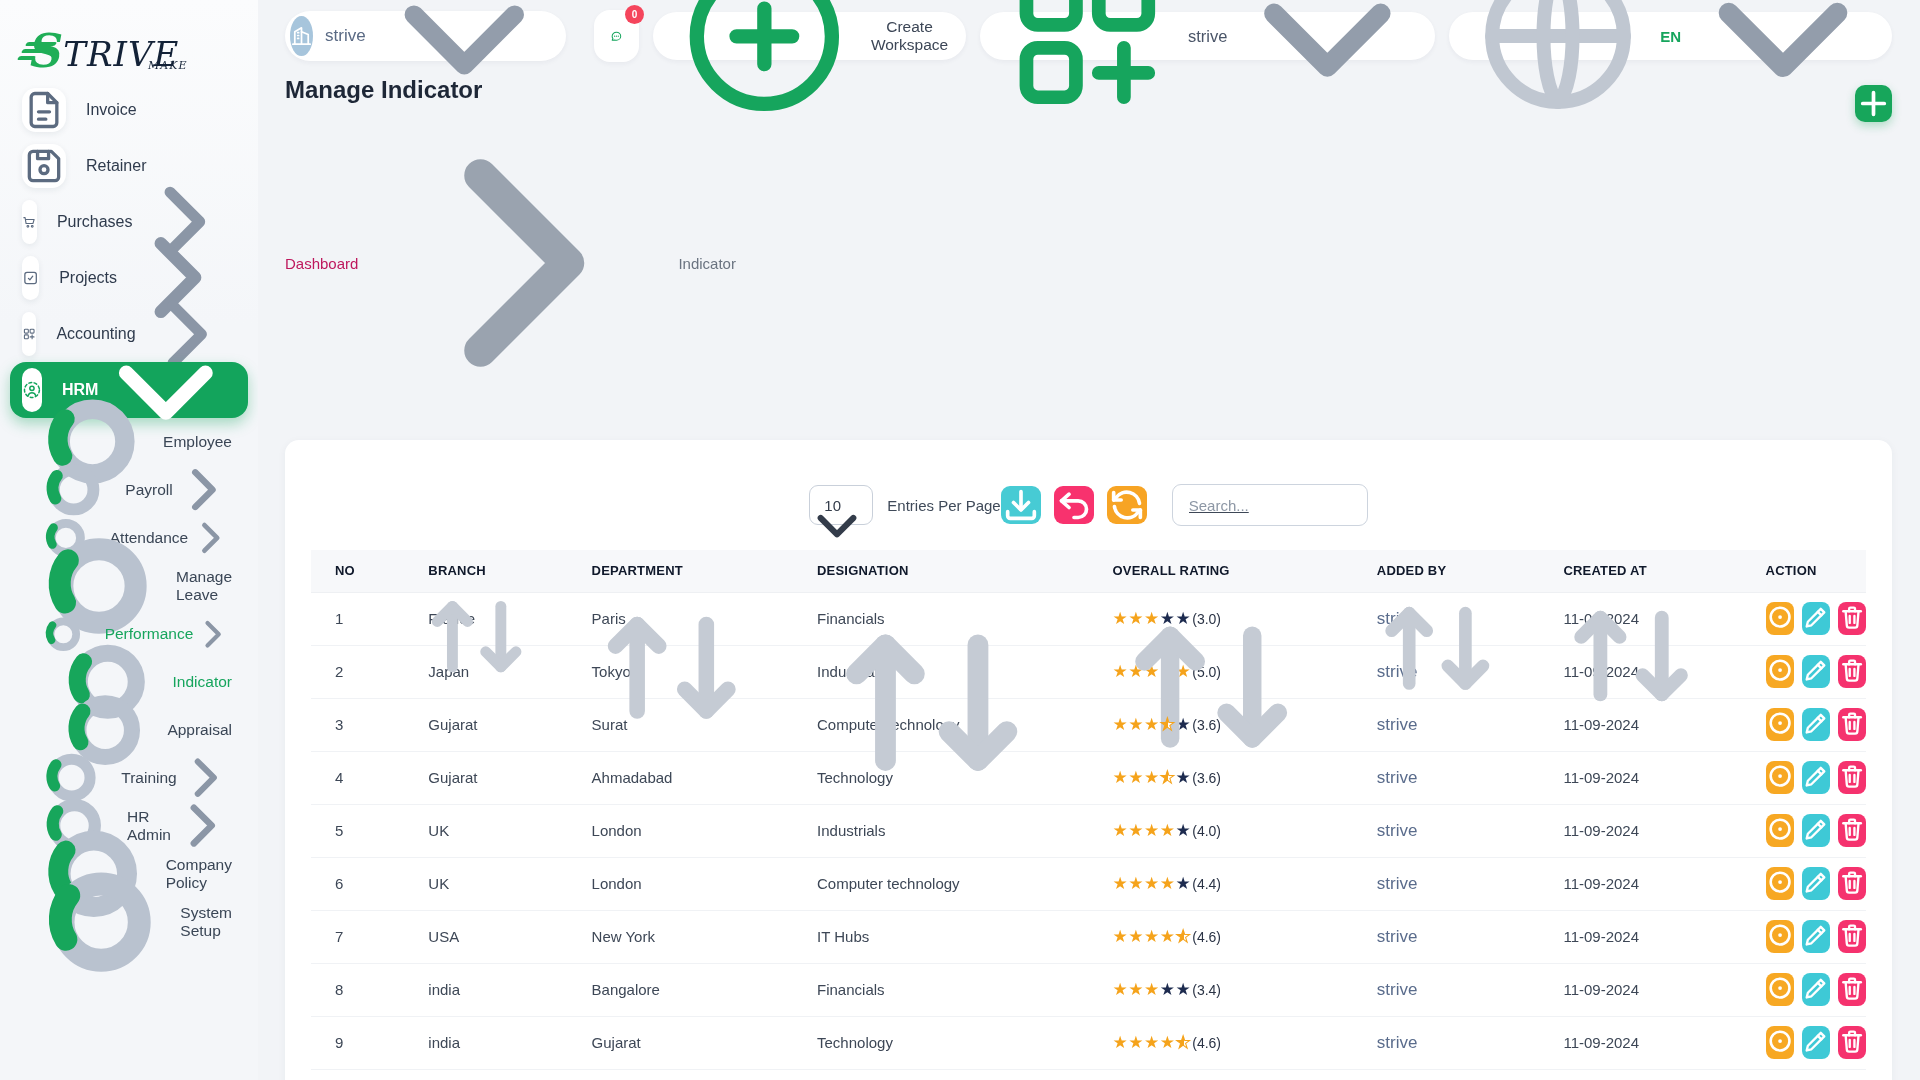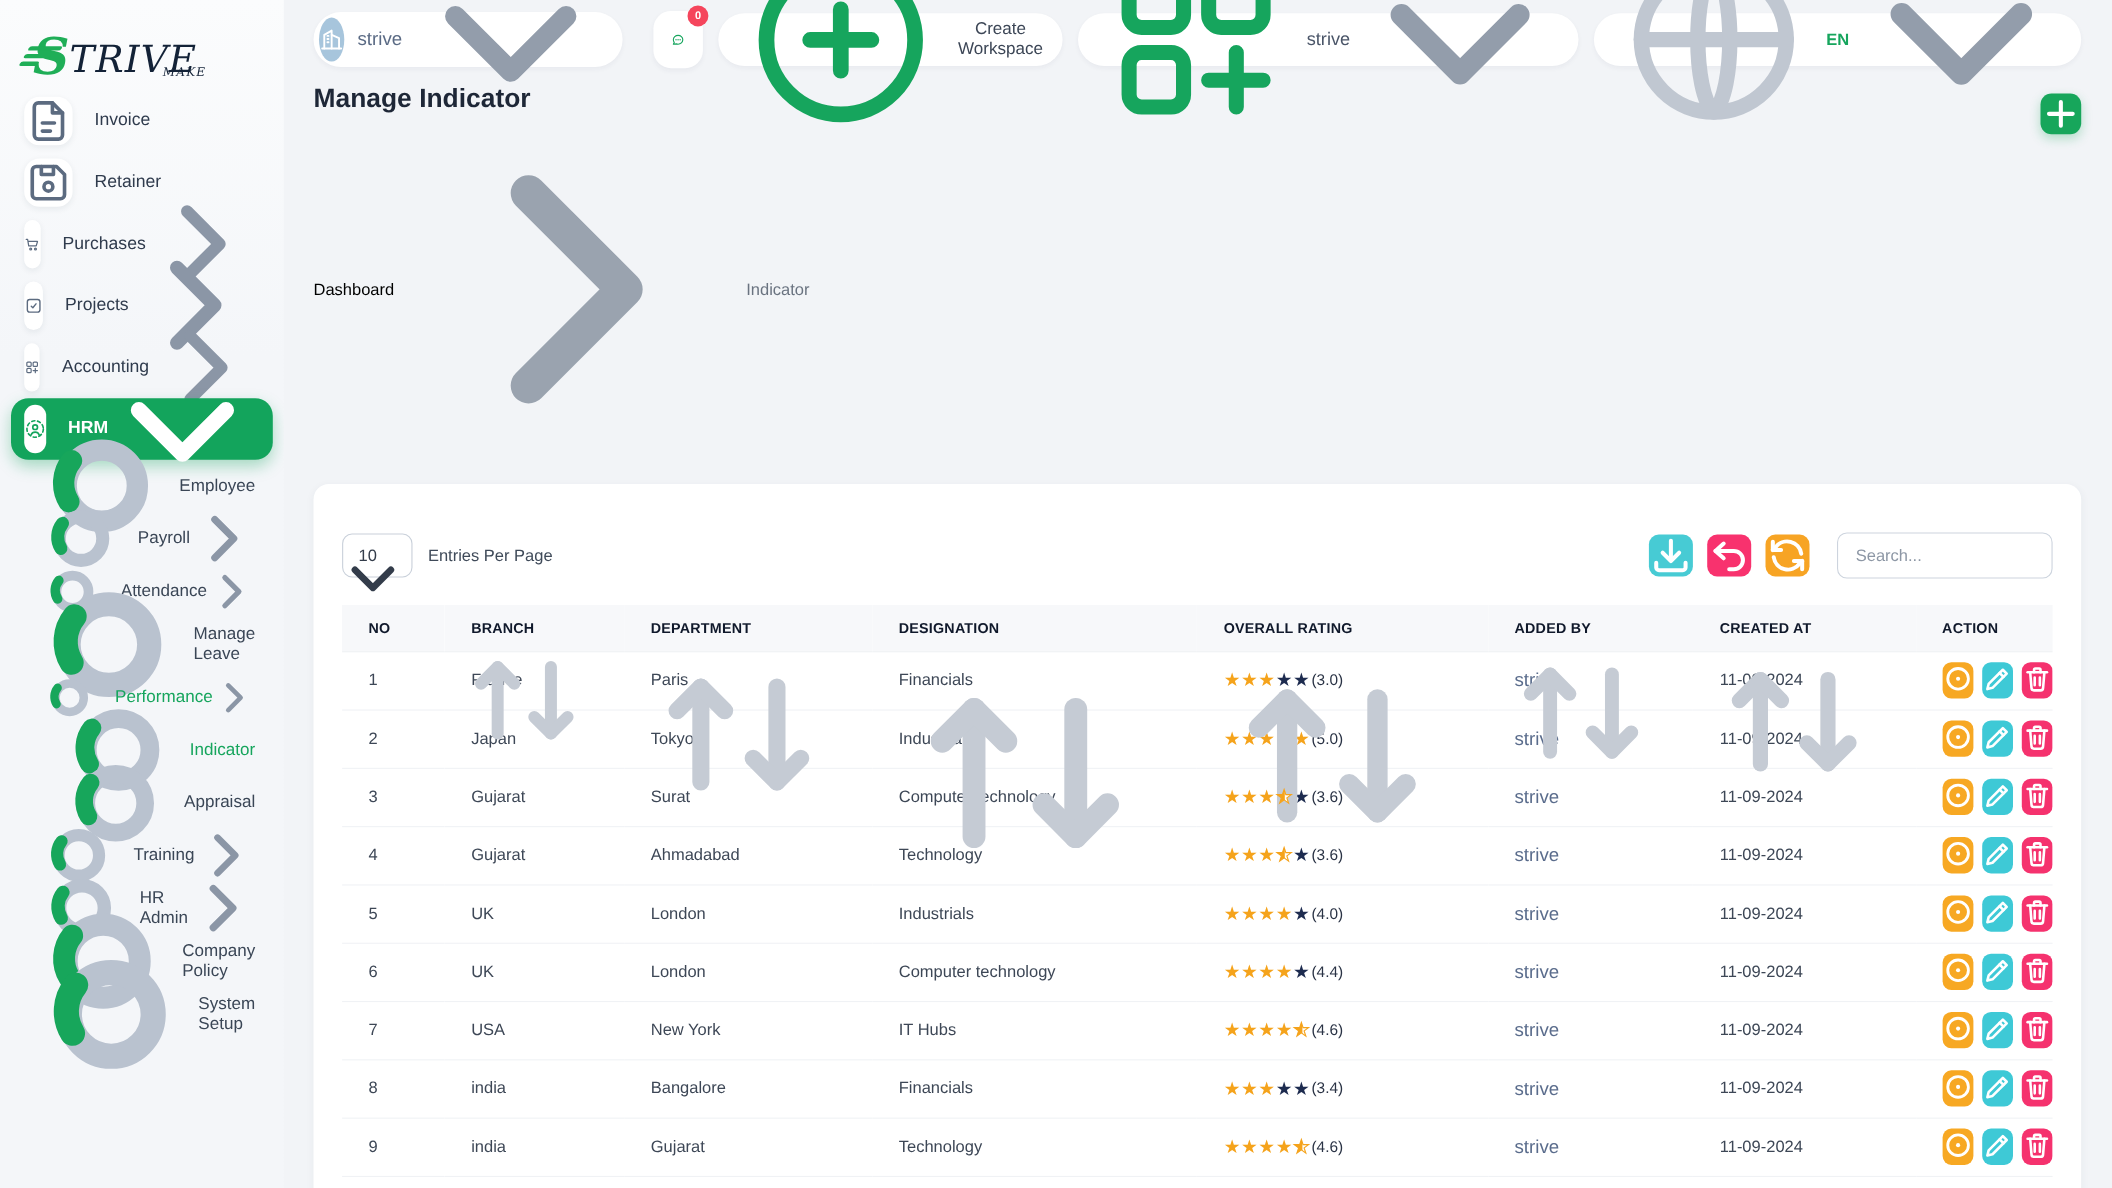--- a/index.html
+++ b/index.html
@@ -52,34 +52,34 @@
   .green-ic { color:#16a55d; display:flex; } .green-ic svg { width:21px; height:21px; }
   .gray-ic { color:#c0c7d1; display:flex; } .gray-ic svg { width:21px; height:21px; }
   .top-label { font-size:15.5px; color:#3c4656; font-weight:500; }
   .app-name { font-size:16.5px; color:#4a5568; }
   .lang-label { font-size:15px; font-weight:bold; color:#16a55d; }
 
   .page { padding:14px 28px 0 27px; }
   .page-head { display:flex; align-items:flex-start; justify-content:space-between; }
   .page-title { font-size:24px; font-weight:600; color:#1e2737; }
   .breadcrumb { display:flex; align-items:center; gap:10px; margin-top:9px; font-size:15px; }
-  .crumb-link { color:#000000; cursor:pointer;text-align:right; }
+  .crumb-link { color:#be185d; cursor:pointer;text-align:right; }
   .crumb-sep { color:#9aa3af; display:flex; } .crumb-sep svg{ width:13px; height:13px; }
   .crumb-current { color:#6a7380; }
   .add-btn { width:37px; height:37px; border-radius:10px; background:#17a65b; border:none; color:#fff; display:flex; align-items:center; justify-content:center; margin-top:9px; cursor:pointer; box-shadow:0 4px 10px rgba(23,166,91,.3); }
   .add-btn svg { width:18px; height:18px; }
 
   .card { margin-top:27px; background:#ffffff; border-radius:14px; box-shadow:0 2px 8px rgba(40,55,80,.05); padding:44px 26px 30px; }
-  .card-toolbar { display:flex; align-items:center; justify-content:space-between; }
+  .card-toolbar { display:flex; align-items:center; justify-content:center; }
   .tb-left { display:flex; align-items:center; gap:14px; }
   .select-wrap { position:relative; width:64px; height:40px; }
   .select-wrap select { width:100%; height:100%; border:1px solid #c9d0da; border-radius:9px; background:#fff; font-family:inherit; font-size:15px; color:#333c4a; padding:0 24px 0 14px; appearance:none; -webkit-appearance:none; cursor:pointer; }
   .select-wrap .sel-chev { position:absolute; right:8px; top:12px; pointer-events:none; color:#333c4a; } .sel-chev svg{width:15px;height:15px;}
   .entries-label { font-size:15px; color:#3f4a59; }
-  .tb-right { display:flex; align-items:center; gap:13px; }
+  .tb-right { display:flex; align-items:center; gap:13px;text-decoration:underline; }
   .sq-btn { width:40px; height:38px; border:none; border-radius:9px; color:#fff; display:flex; align-items:center; justify-content:center; cursor:pointer; }
   .sq-btn svg { width:17px; height:17px; }
   .btn-download { background:#47cbd4; }
   .btn-undo { background:#f8326e; }
   .btn-refresh { background:#f7a424; }
   .search-input { width:196px; height:42px; border:1px solid #cdd4de; border-radius:9px; padding:0 16px; font-family:inherit; font-size:15px; color:#333c4a; margin-left:12px; outline:none; }
   .search-input::placeholder { color:#8d97a5; }
 
   table { width:100%; border-collapse:collapse; margin-top:24px; table-layout:fixed; }
   thead th { background:#f7f8fa; height:42px; font-size:13px; color:#10192b; text-align:left; font-weight:bold; letter-spacing:.2px; padding-left:24px; border-bottom:1px solid #eef0f3; position:relative; white-space:nowrap; }

